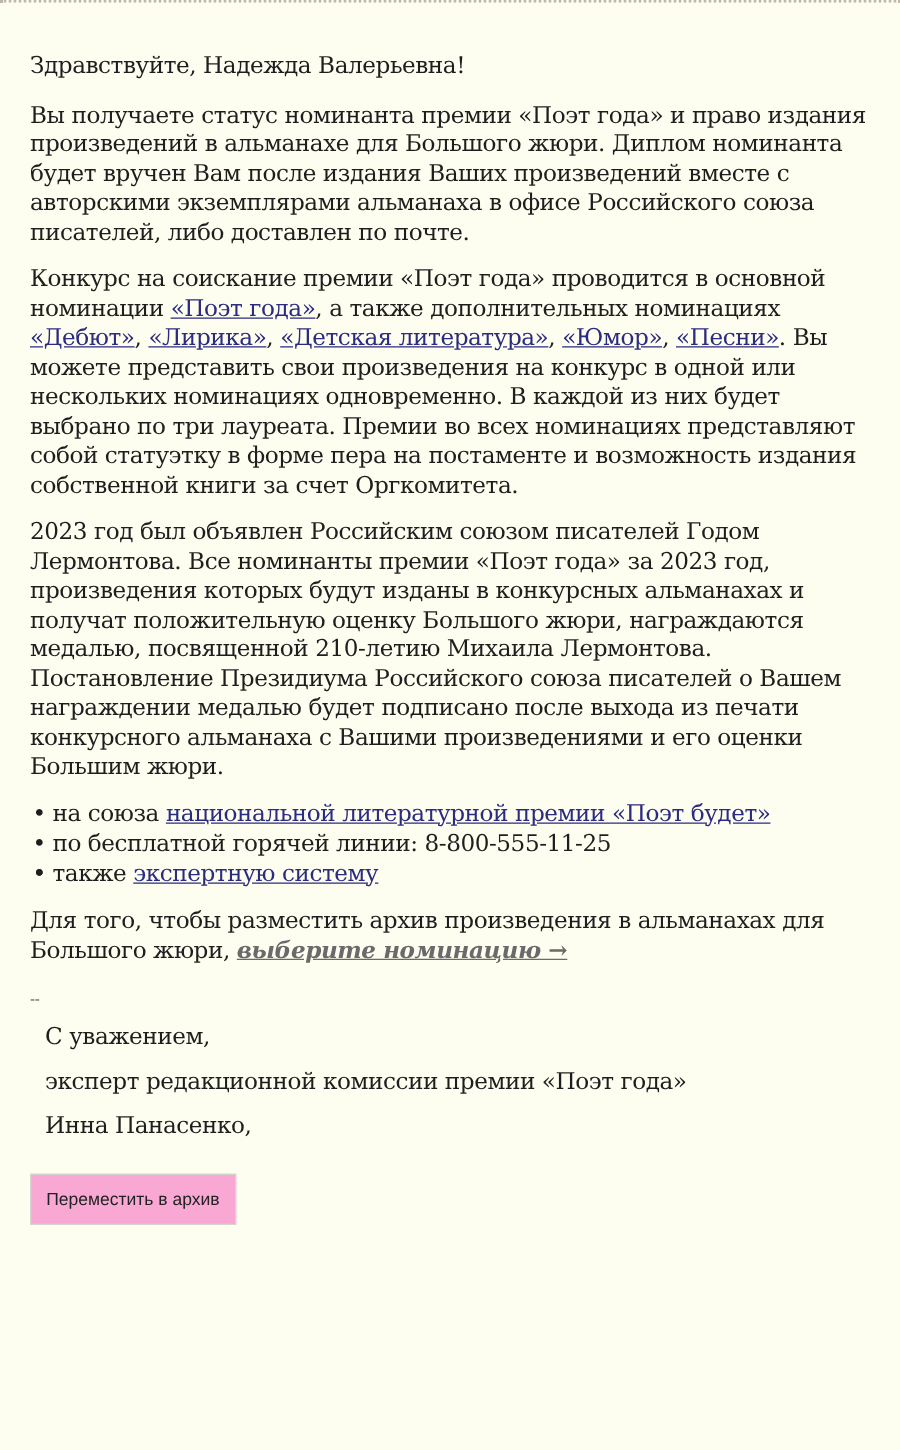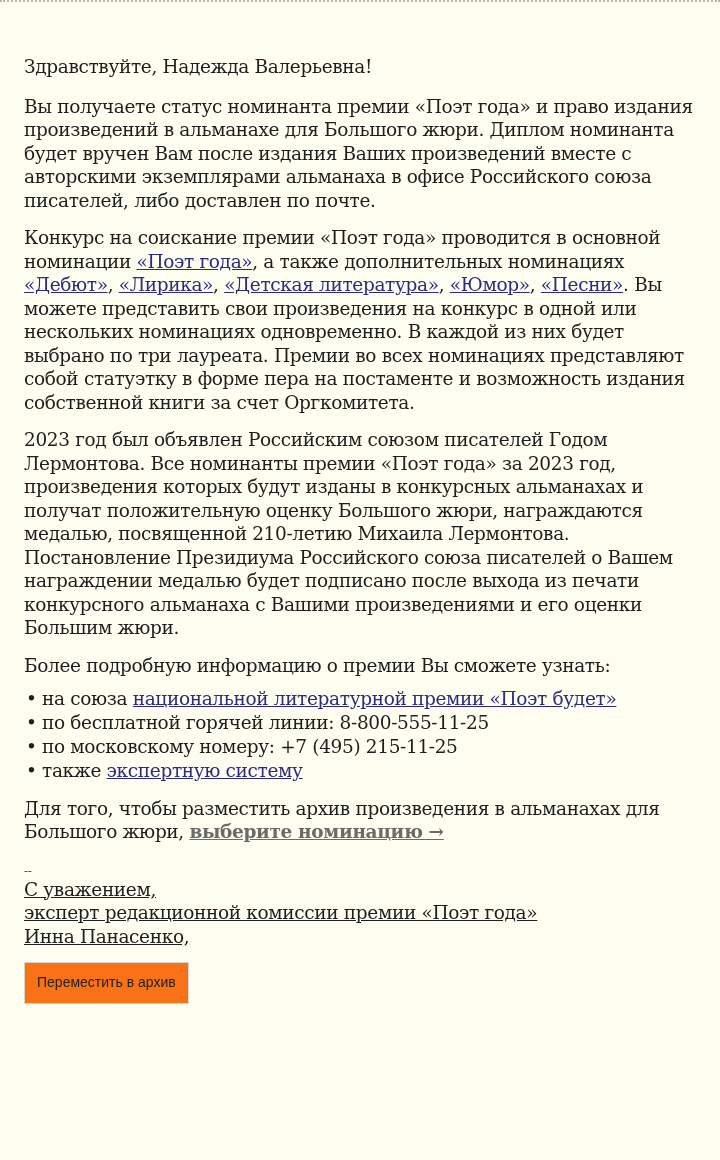--- a/index.html
+++ b/index.html
@@ -12,62 +12,61 @@
     .topline {
       height: 0; border-top: 2px dotted #bdb7a6; margin: 0;
     }
     .content {
       padding: 0 24px;
       font-size: 18.5px;
       line-height: 23.5px;
       letter-spacing: -0.35px;
     }
     p { margin: 0 0 14px 0; }
-    .greet { margin-top: 53px; margin-bottom: 16px; }
+    .greet { margin-top: 39px; margin-bottom: 16px; }
     a.link { color: #2b2b80; text-decoration: underline; }
-    a.bold-link { color: #6a6a6a; font-weight: bold; text-decoration: underline; }
+    a.bold-link { color: #6a6a6a; font-weight: bold; text-decoration: underline; font-style: italic; }
     ul { list-style: none; margin: 0 0 14px 0; padding: 0; }
     ul li { position: relative; padding-left: 18px; margin-bottom: 0.5px; }
     ul li .bullet { position: absolute; left: 2px; top: 0; }
     .sep { margin-top: 20px; margin-bottom: 0; font-size: 12px; line-height: 14px; color: #555; }
-    .sign p { margin: 0; text-decoration: underline; }
+    .sign p { margin: 12px; }
     .btn {
       margin-top: 14px;
       display: inline-block;
       font-family: "Liberation Sans", sans-serif;
       font-size: 14px;
       letter-spacing: 0;
       padding: 8px 12px;
-      background: #f97316;
+      background: #f9a8d4;
       border: 1px solid #d6d6d0;
       color: #222;
       cursor: pointer;
     }
   </style>
 </head>
 <body>
 
 <div class="topline"></div>
 
 <div class="content">
   <p class="greet">Здравствуйте, Надежда Валерьевна!</p>
 
 
   <p>Вы получаете статус номинанта премии «Поэт года» и право издания произведений в альманахе для Большого жюри. Диплом номинанта будет вручен Вам после издания Ваших произведений вместе с авторскими экземплярами альманаха в офисе Российского союза писателей, либо доставлен по почте.</p>
 
   <p><span>Конкурс на соискание премии «Поэт года» проводится в основной номинации </span><a class="link">«Поэт года»</a><span>, а также дополнительных номинациях </span><a class="link">«Дебют»</a><span>, </span><a class="link">«Лирика»</a><span>, </span><a class="link">«Детская литература»</a><span>, </span><a class="link">«Юмор»</a><span>, </span><a class="link">«Песни»</a><span>. Вы можете представить свои произведения на конкурс в одной или нескольких номинациях одновременно. В каждой из них будет выбрано по три лауреата. Премии во всех номинациях представляют собой статуэтку в форме пера на постаменте и возможность издания собственной книги за счет Оргкомитета.</span></p>
 
   <p>2023 год был объявлен Российским союзом писателей Годом Лермонтова. Все номинанты премии «Поэт года» за 2023 год, произведения которых будут изданы в конкурсных альманахах и получат положительную оценку Большого жюри, награждаются медалью, посвященной 210-летию Михаила Лермонтова. Постановление Президиума Российского союза писателей о Вашем награждении медалью будет подписано после выхода из печати конкурсного альманаха с Вашими произведениями и его оценки Большим жюри.</p>
 
-  <p style="margin-bottom:10px;">Более подробную информацию о премии Вы сможете узнать:</p>
 
   <ul>
     <li><span class="bullet">•</span><span>на союза </span><a class="link">национальной литературной премии «Поэт будет»</a></li>
     <li><span class="bullet">•</span><span>по бесплатной горячей линии: 8-800-555-11-25</span></li>
-    <li><span class="bullet">•</span><span>по московскому номеру: +7 (495) 215-11-25</span></li>
+    <li><span class="bullet">•</span></li>
     <li><span class="bullet">•</span><span>также </span><a class="link">экспертную систему</a></li>
   </ul>
 
   <p><span>Для того, чтобы разместить архив произведения в альманахах для Большого жюри, </span><a class="bold-link">выберите номинацию →</a></p>
 
   <div class="sep">--</div>
 
   <div class="sign">
     <p>С уважением,</p>
     <p>эксперт редакционной комиссии премии «Поэт года»</p>

